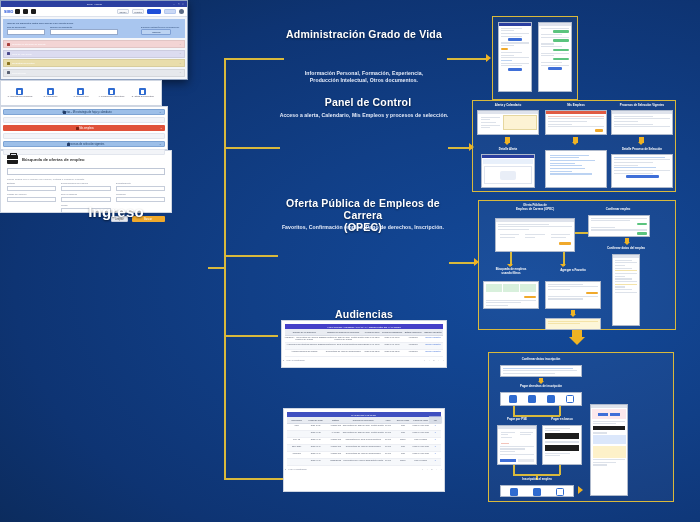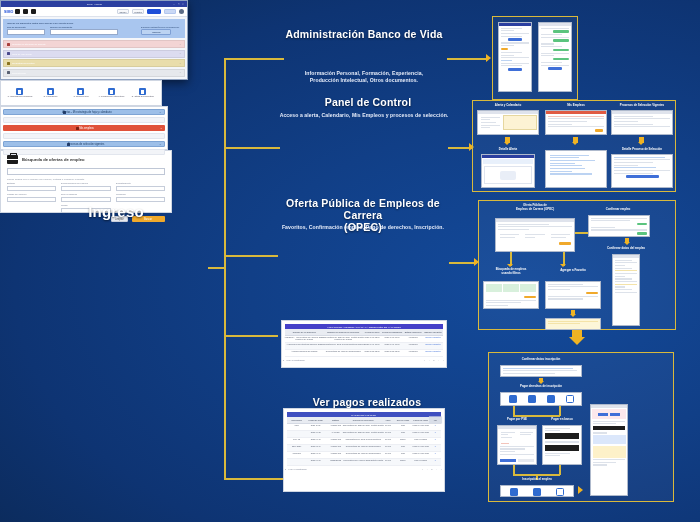--- a/index.html
+++ b/index.html
@@ -230,21 +230,21 @@
       <span class="x">Preguntas frecuentes</span>
         <span class="ch">⌄</span>
     </div>
     <div class="la" style="background:#e6e8ec;">
       <span class="sq" style="background:#5a6273;"></span>
       <span class="x">Normatividad</span>
         <span class="ch">⌄</span>
     </div>
   </div>
 
-  <div class="sec-title t-big" style="left:274px; top:28px; width:180px;">Administración Banco de Vida</div>
+  <div class="sec-title t-big" style="left:274px; top:28px; width:180px;">Administración Grado de Vida</div>
 
   <div id="hv-card">
     <div class="hv-item">
       <span class="hv-ic"></span>
       <span class="hv-lb">1. Información personal</span>
     </div>
     <div class="hv-item">
       <span class="hv-ic"></span>
       <span class="hv-lb">2. Formación</span>
     </div>
@@ -527,20 +527,21 @@
   <div class="ar-body" style="left:571px; top:310px; width:4px; height:5px;"></div>
   <div class="ar-head sm" style="left:570px; top:314px;"></div>
   <div class="mini" style="left:545px; top:318px; width:56px; height:12px; background:#fdf6d8;">
     <div class="ln y"></div>
       <div class="ln y" style="width:60%;"></div>
   </div>
 
   <div class="ar-body" style="left:572px; top:330px; width:10px; height:8px;"></div>
   <div class="ar-head lg" style="left:569px; top:337px;"></div>
 
+  <div class="sec-title t-big" style="left:277px; top:308px; width:174px;">Audiencias</div>
 
   <div class="tbl-card" style="left:281px; top:320px; width:166px; height:48px;">
     <div class="tbl-top">
       <span>LISTADO DE AUDIENCIAS PARA LA SELECCIÓN DE VACANTES</span>
     </div>
     <div class="tbl-hd">
       <div style="flex:2;">Nombre de la audiencia</div>
       <div style="flex:2;">Nombre del proceso de selección</div>
       <div>Fecha de inicio</div>
       <div>Fecha de finalización</div>
@@ -570,21 +571,20 @@
       <div>2023-05-22 15:30</div>
       <div>Finalizada</div>
       <div style="color:#3f6fd8;">Escoger vacantes</div>
     </div>
     <div class="tbl-ft">
       <span>1 - 3 de 3 resultados</span>
       <span class="pg">« ‹ 1 › »</span>
     </div>
   </div>
 
-  <div class="sec-title t-big" style="left:284px; top:396px; width:166px;">Ver pagos realizados</div>
 
   <div class="tbl-card" style="left:283px; top:408px; width:162px; height:84px;">
     <div class="tbl-top" style="background:#3f4fc0;">
       <span>PAGOS REALIZADOS</span>
     </div>
     <div class="tbl-hd">
       <div>Referencia</div>
       <div>Fecha de pago</div>
       <div>Estado</div>
       <div style="flex:2;">Proceso de Selección</div>

